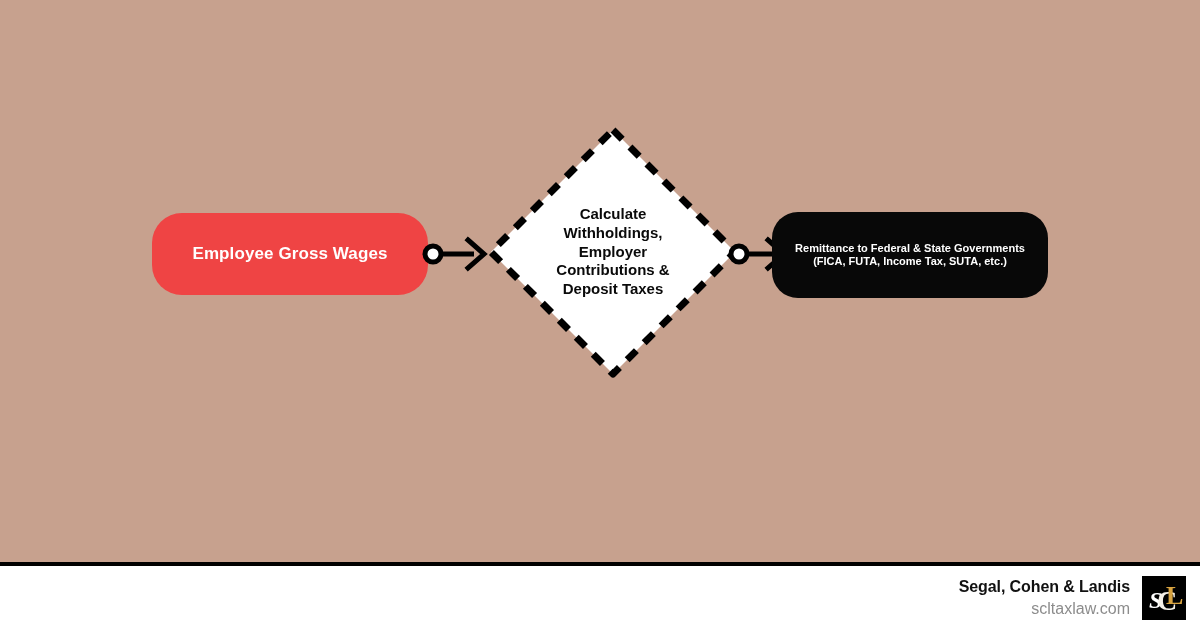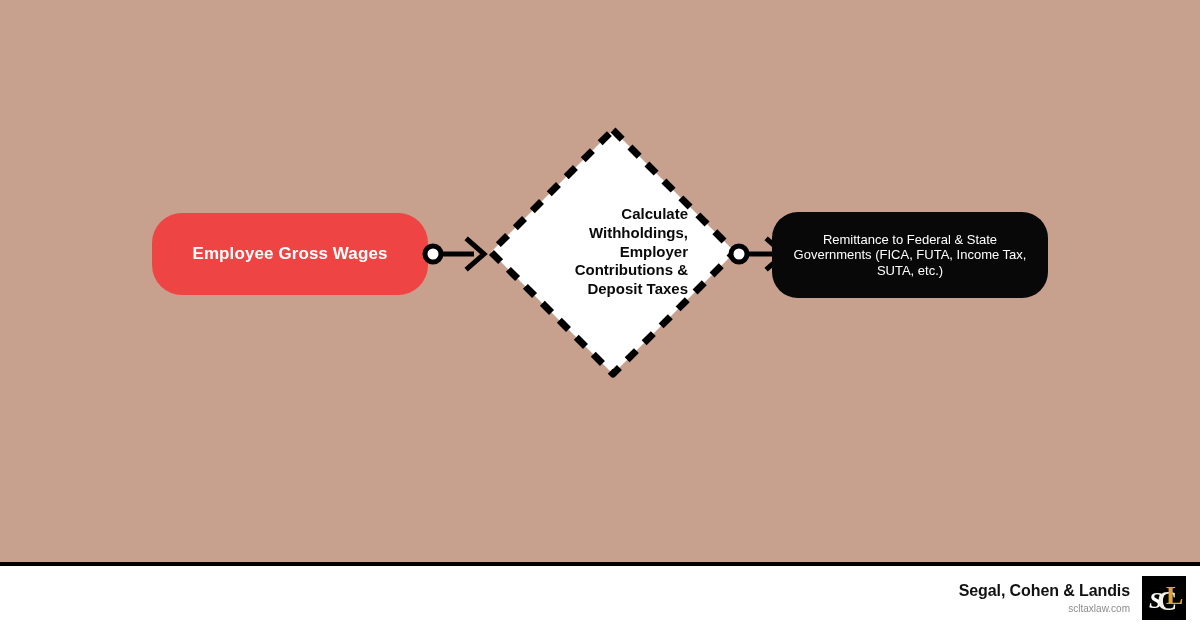--- a/index.html
+++ b/index.html
@@ -59,21 +59,21 @@
     justify-content: center;
     line-height: 1.25;
   }
   .firm-name {
     font-size: 16px;
     font-weight: bold;
     color: #111111;
     letter-spacing: -0.1px;
   }
   .firm-site {
-    font-size: 10px;
+    font-size: 16px;
     color: #8c8c8c;
     margin-top: 2px;
   }
   .logo {
     position: relative;
     width: 44px;
     height: 44px;
     background: #000000;
     overflow: hidden;
   }
@@ -105,22 +105,22 @@
   .node-end {
     left: 772px;
     top: 212px;
     width: 276px;
     height: 86px;
     background: #080808;
     border-radius: 26px;
     padding: 0 12px;
   }
   .node-end .node-label {
-    font-size: 13px;
-    font-weight: normal;
+    font-size: 11px;
+    font-weight: bold;
     color: #ffffff;
     line-height: 1.2;
   }
   .node-decision {
     left: 485px;
     top: 124px;
     width: 256px;
     height: 256px;
   }
   .node-decision .diamond-svg {
@@ -130,21 +130,20 @@
   }
   .node-decision .node-label {
     position: relative;
     z-index: 2;
     font-size: 15px;
     font-weight: bold;
     color: #0a0a0a;
     line-height: 1.25;
     width: 150px;
     margin: 0 auto;
-    text-align: right;
   }
 
   
   .connector {
     position: absolute;
     top: 232px;
     height: 44px;
   }
   .connector-1 { left: 422px; width: 68px; }
   .connector-2 { left: 728px; width: 60px; }

